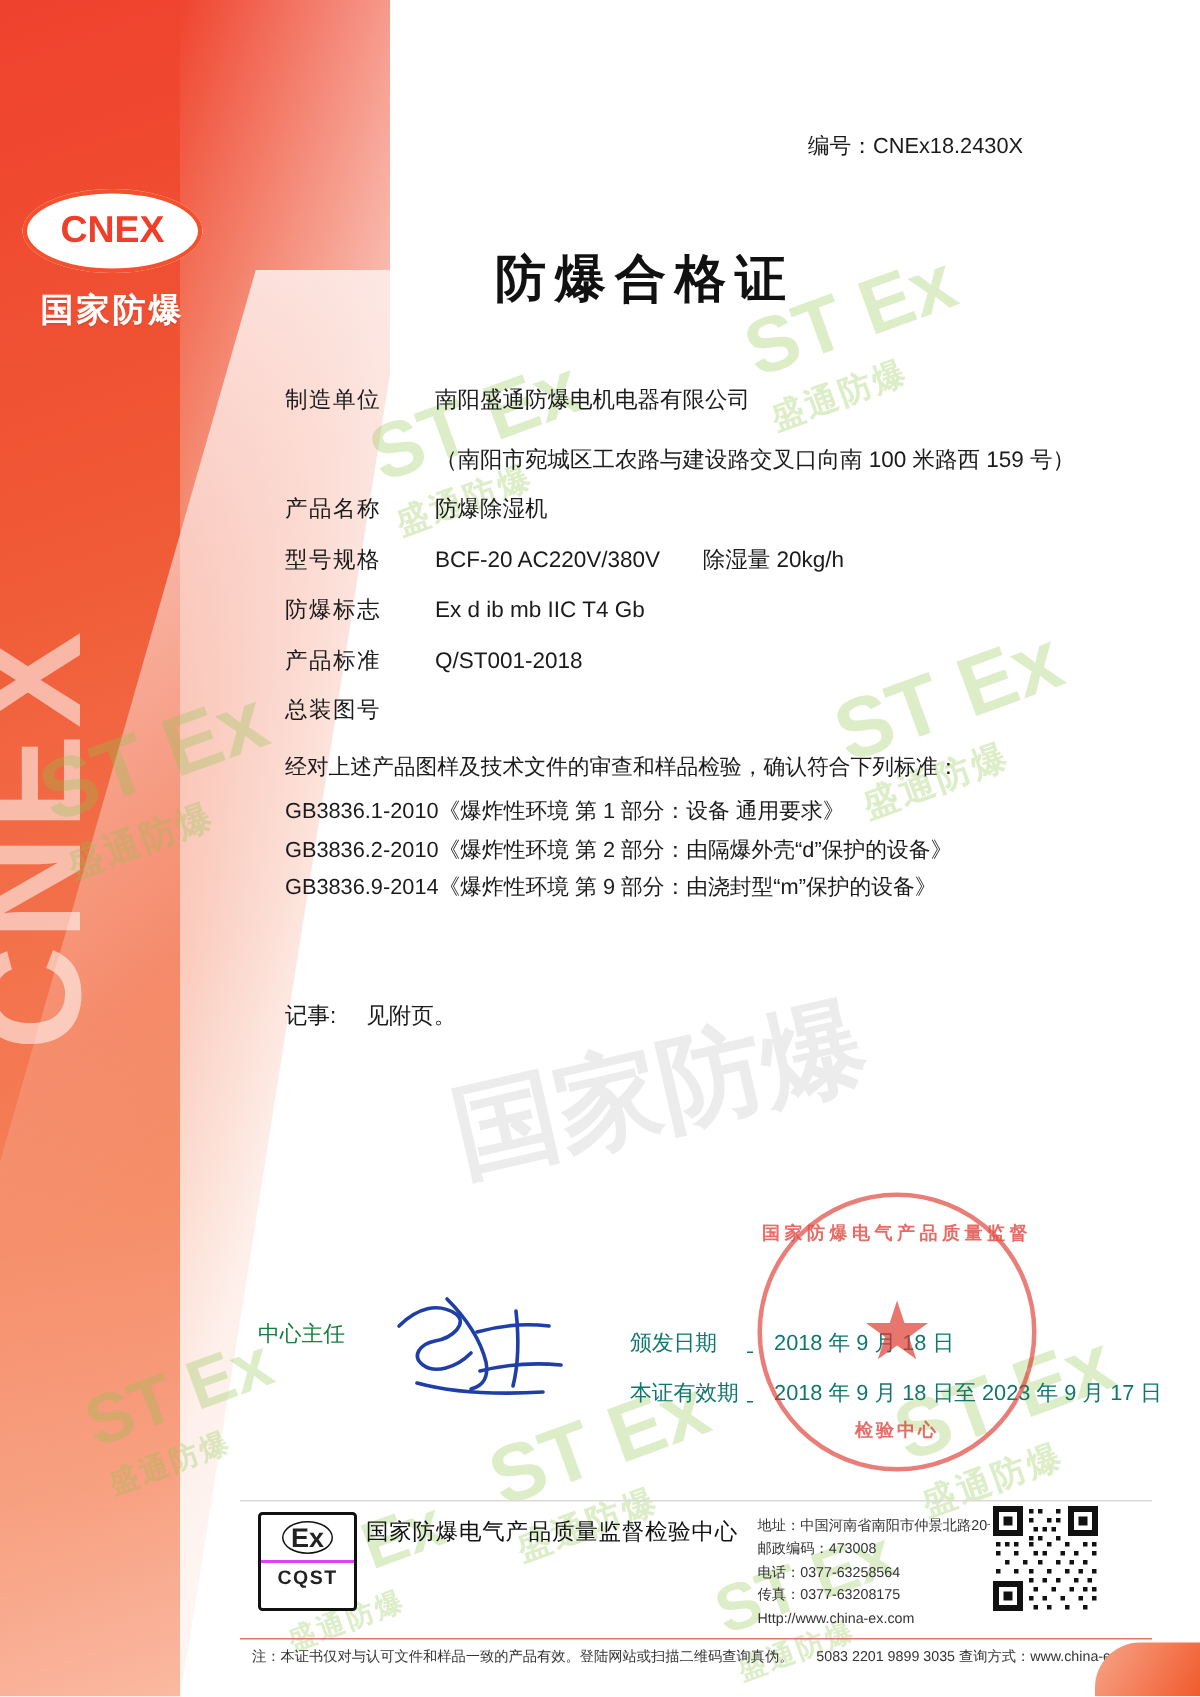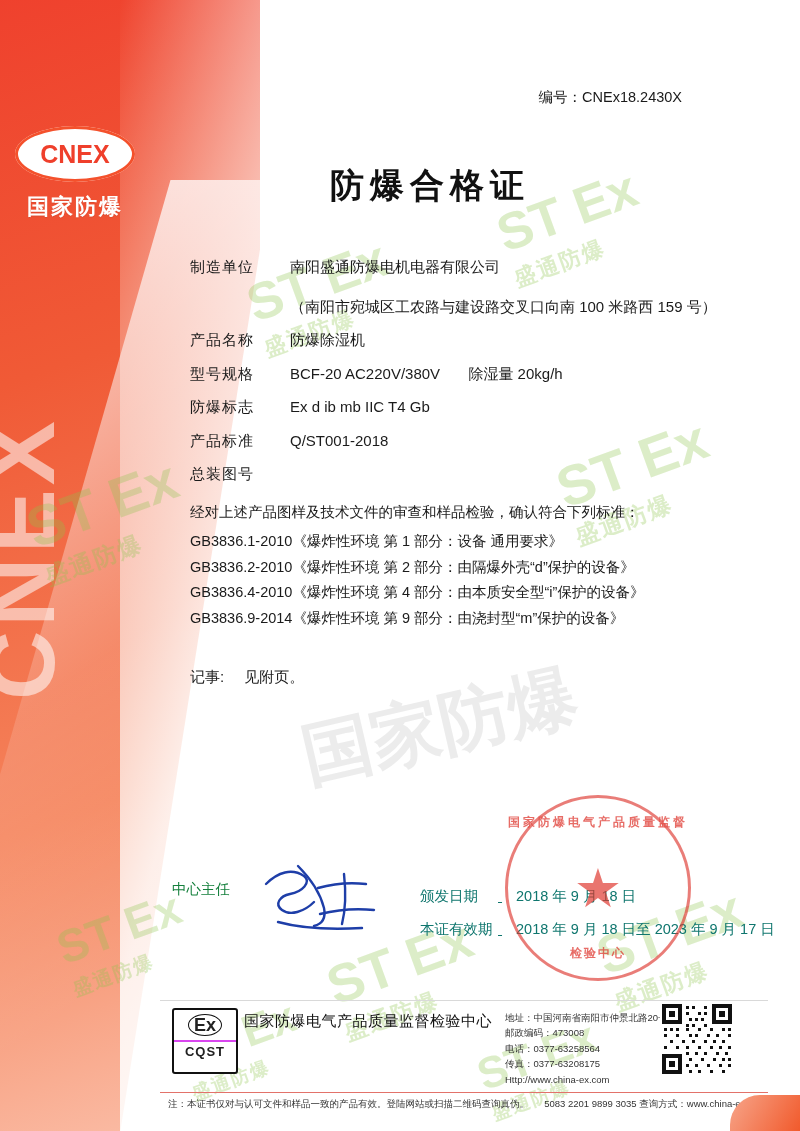--- a/index.html
+++ b/index.html
@@ -465,21 +465,20 @@
     </div>
     <div class="frow">
       <div class="flabel">总装图号</div>
     </div>
   </div>
 
   <div class="standards">
     <div class="intro">经对上述产品图样及技术文件的审查和样品检验，确认符合下列标准：</div>
     <div>GB3836.1-2010《爆炸性环境  第 1 部分：设备  通用要求》</div>
     <div>GB3836.2-2010《爆炸性环境  第 2 部分：由隔爆外壳“d”保护的设备》</div>
-    <div>GB3836.4-2010《爆炸性环境  第 4 部分：由本质安全型“i”保护的设备》</div>
     <div>GB3836.9-2014《爆炸性环境  第 9 部分：由浇封型“m”保护的设备》</div>
   </div>
 
   <div class="remark">
     <span class="rlabel">记事:</span>
     <span>见附页。</span>
   </div>
 
   <div class="sig-left">中心主任</div>
   <svg class="signature" viewBox="0 0 130 80">

